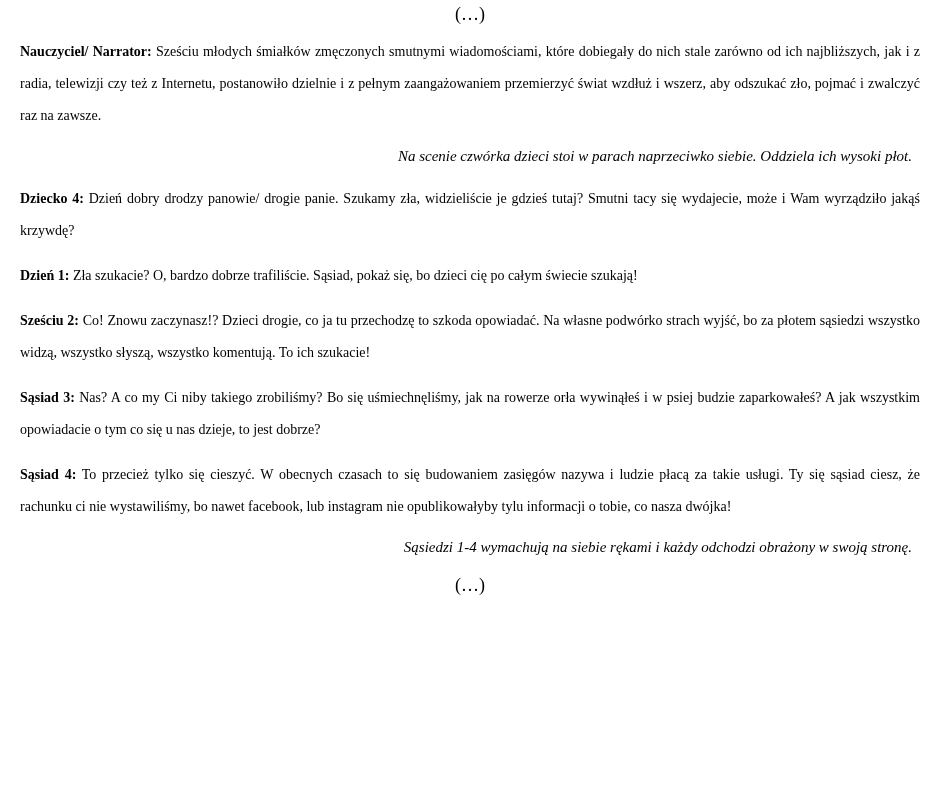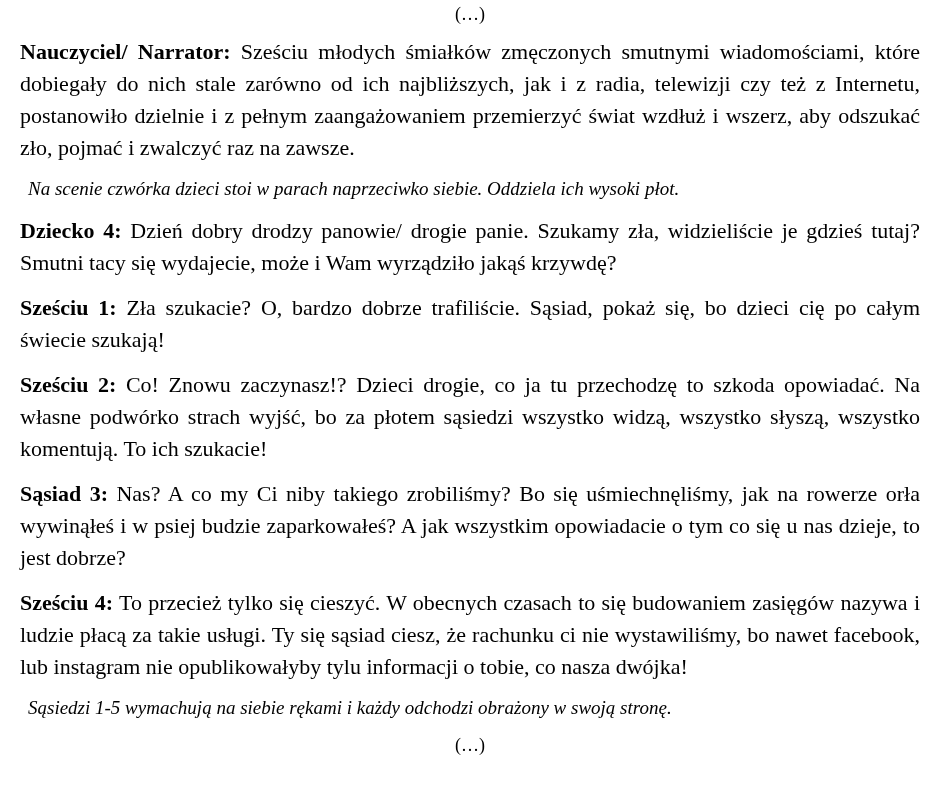--- a/index.html
+++ b/index.html
@@ -20,42 +20,42 @@
     padding: 3px 20px 0 20px;
   }
   .ellipsis {
     text-align: center;
     font-size: 18px;
     line-height: 22px;
     margin: 0 0 11px 0;
   }
   .dialogue {
     text-align: justify;
-    font-size: 22px;
+    font-size: 14px;
     line-height: 32px;
     margin: 0 0 13px 0;
   }
   .dialogue .speaker {
     font-weight: bold;
   }
   .stage {
     font-style: italic;
-    text-align: left;
-    font-size: 19px;
+    text-align: right;
+    font-size: 15px;
     line-height: 23px;
     margin: 2px 8px 15px 8px;
   }
 </style>
 </head>
 <body>
 
 <main class="page" id="doc">
     <p class="ellipsis">(…)</p>
     <p class="dialogue"><span class="speaker">Nauczyciel/ Narrator:</span> Sześciu młodych śmiałków zmęczonych smutnymi wiadomościami, które dobiegały do nich stale zarówno od ich najbliższych, jak i z radia, telewizji czy też z Internetu, postanowiło dzielnie i z pełnym zaangażowaniem przemierzyć świat wzdłuż  i wszerz, aby odszukać zło, pojmać i zwalczyć raz na zawsze.</p>
     <p class="stage">Na scenie czwórka dzieci stoi w parach naprzeciwko siebie. Oddziela ich wysoki płot.</p>
     <p class="dialogue"><span class="speaker">Dziecko 4:</span> Dzień dobry drodzy panowie/ drogie panie. Szukamy zła, widzieliście je gdzieś tutaj? Smutni tacy się wydajecie, może i Wam wyrządziło jakąś krzywdę?</p>
-    <p class="dialogue"><span class="speaker">Sześciu 1:</span> Zła szukacie? O, bardzo dobrze trafiliście. Sąsiad, pokaż się, bo dzieci cię po całym świecie szukają!</p>
+    <p class="dialogue"><span class="speaker">Dzień 1:</span> Zła szukacie? O, bardzo dobrze trafiliście. Sąsiad, pokaż się, bo dzieci cię po całym świecie szukają!</p>
     <p class="dialogue"><span class="speaker">Sześciu 2:</span> Co! Znowu zaczynasz!? Dzieci drogie, co ja tu przechodzę to szkoda opowiadać. Na własne podwórko strach wyjść, bo za płotem sąsiedzi wszystko widzą, wszystko słyszą, wszystko komentują. To ich szukacie!</p>
     <p class="dialogue"><span class="speaker">Sąsiad 3:</span> Nas? A co my Ci niby takiego zrobiliśmy? Bo się uśmiechnęliśmy, jak na rowerze orła wywinąłeś i w psiej budzie zaparkowałeś? A jak wszystkim opowiadacie o tym co się u nas dzieje, to jest dobrze?</p>
-    <p class="dialogue"><span class="speaker">Sześciu 4:</span> To przecież tylko się cieszyć. W obecnych czasach to się budowaniem zasięgów nazywa i ludzie płacą za takie usługi. Ty się sąsiad ciesz, że rachunku ci nie wystawiliśmy, bo nawet facebook, lub instagram nie opublikowałyby tylu informacji o tobie, co nasza dwójka!</p>
-    <p class="stage">Sąsiedzi 1-5 wymachują na siebie rękami  i każdy odchodzi obrażony w swoją stronę.</p>
+    <p class="dialogue"><span class="speaker">Sąsiad 4:</span> To przecież tylko się cieszyć. W obecnych czasach to się budowaniem zasięgów nazywa i ludzie płacą za takie usługi. Ty się sąsiad ciesz, że rachunku ci nie wystawiliśmy, bo nawet facebook, lub instagram nie opublikowałyby tylu informacji o tobie, co nasza dwójka!</p>
+    <p class="stage">Sąsiedzi 1-4 wymachują na siebie rękami  i każdy odchodzi obrażony w swoją stronę.</p>
     <p class="ellipsis">(…)</p>
   </main>
 
 </body></html>

